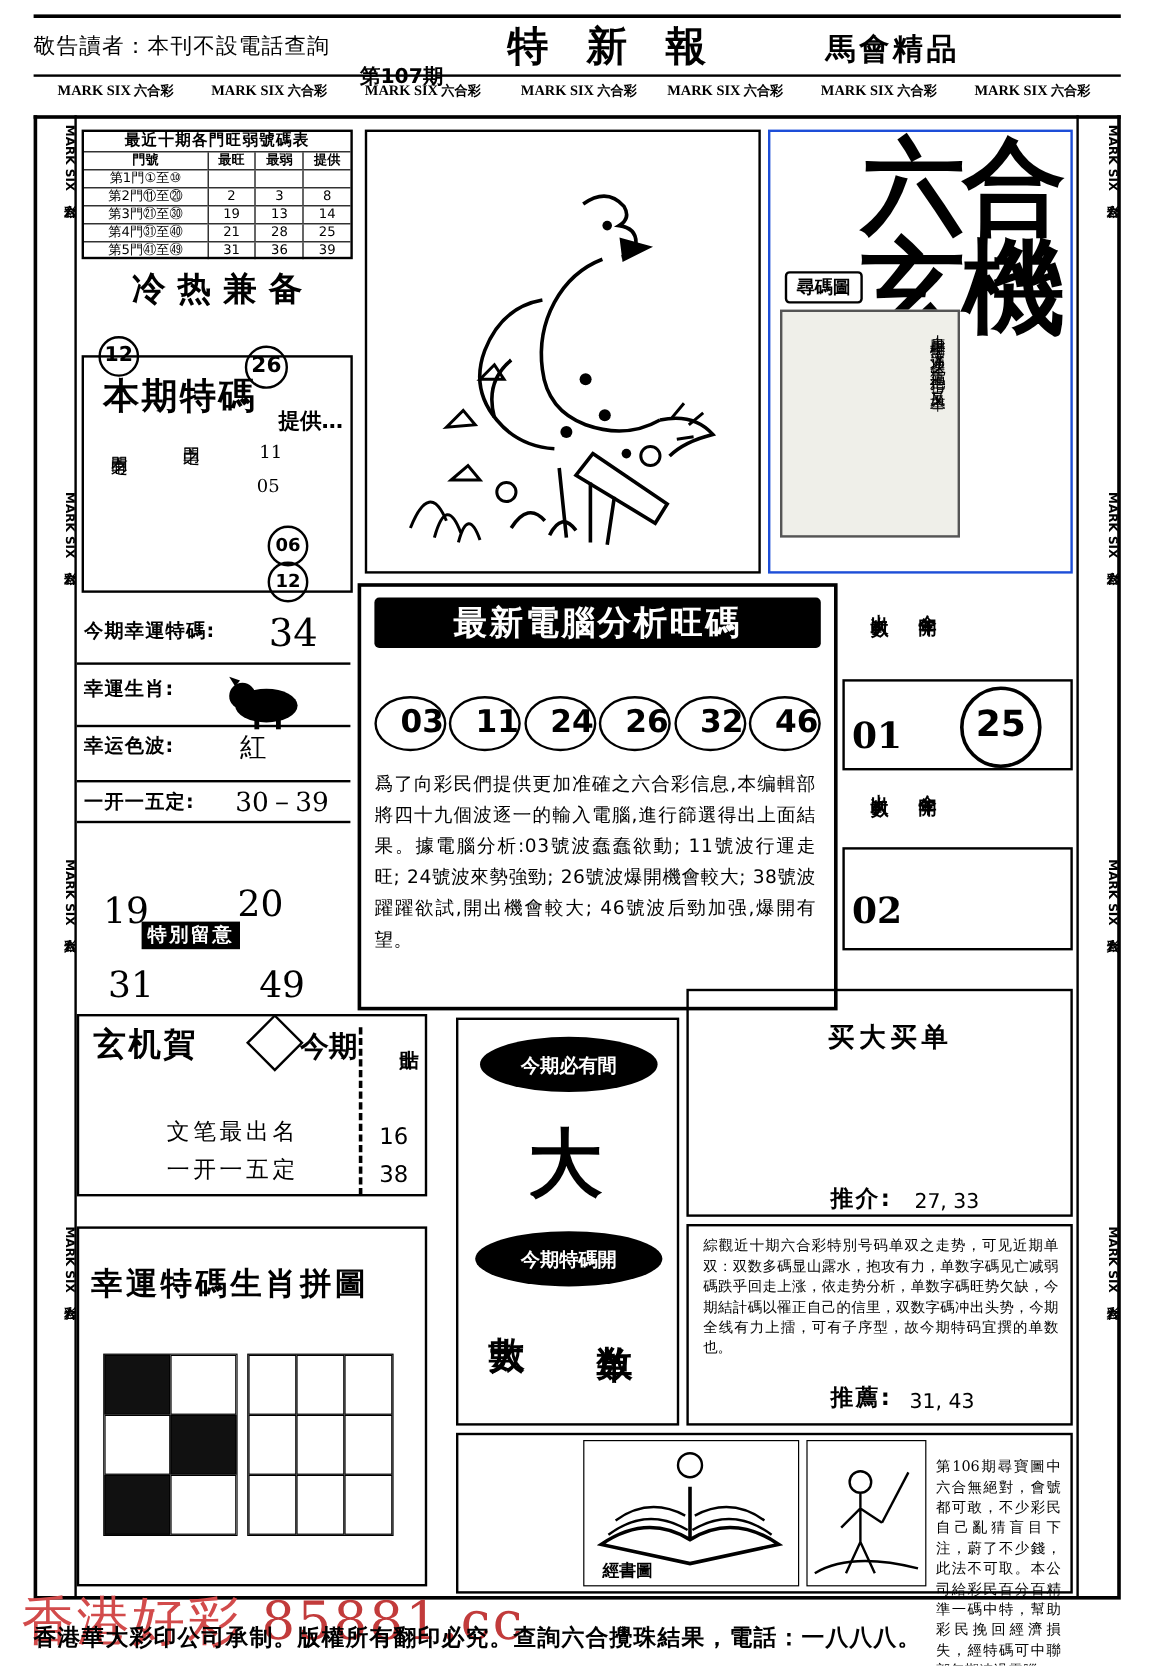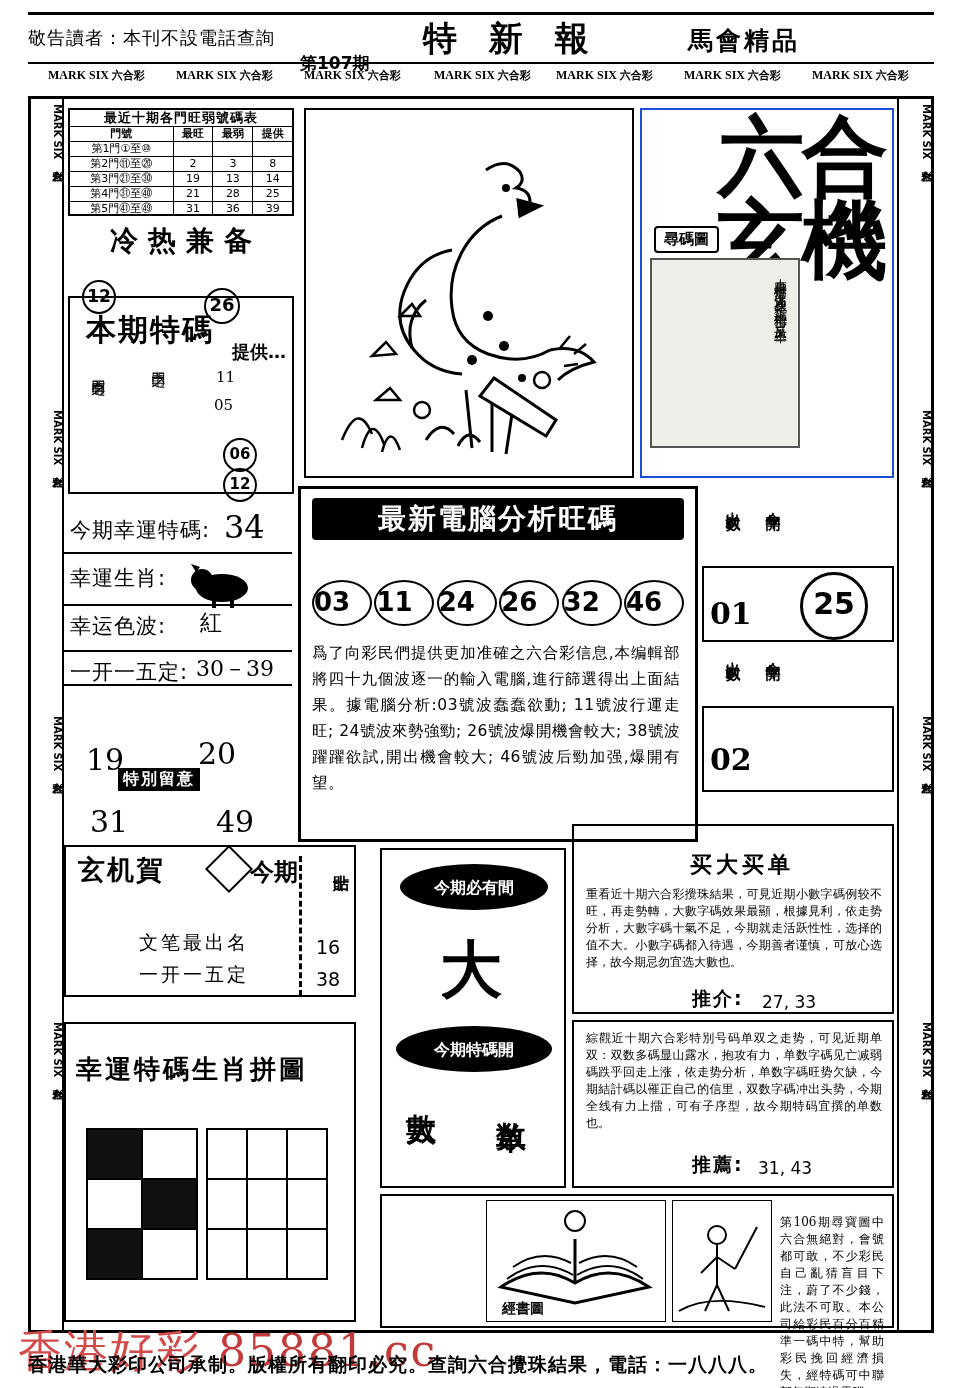--- a/index.html
+++ b/index.html
@@ -42,21 +42,21 @@
   .tmbox{position:absolute;left:68px;top:296px;width:226px;height:198px;border:2px solid #000;box-sizing:border-box;}
   .tmtitle{position:absolute;left:86px;top:310px;font-size:30px;font-weight:bold;letter-spacing:2px;font-family:"DejaVu Serif",serif;}
   .tmsub{position:absolute;left:232px;top:340px;font-size:18px;font-weight:bold;line-height:24px;}
   .circ{position:absolute;border:2px solid #000;border-radius:50%;text-align:center;font-weight:bold;}
   .c12a{left:82px;top:280px;width:30px;height:30px;line-height:28px;font-size:17px;}
   .c26{left:204px;top:288px;width:32px;height:32px;line-height:30px;font-size:18px;}
   .c06{left:223px;top:438px;width:30px;height:30px;line-height:28px;font-size:15px;}
   .c12b{left:223px;top:468px;width:30px;height:30px;line-height:28px;font-size:15px;}
   .scribble{position:absolute;font-family:"DejaVu Serif",serif;}
 
-  .row{position:absolute;font-size:21px;font-weight:normal;letter-spacing:1px;}
+  .row{position:absolute;font-size:16px;font-weight:bold;letter-spacing:1px;}
   .rowv{position:absolute;font-size:22px;font-family:"DejaVu Serif",serif;}
 
   .newgx{position:absolute;left:86px;top:690px;width:200px;text-align:center;font-size:27px;font-weight:bold;letter-spacing:6px;font-family:"DejaVu Serif",serif;}
   .bignum{position:absolute;font-size:30px;font-family:"DejaVu Serif",serif;}
   .sp-label{position:absolute;left:118px;top:768px;font-size:16px;font-weight:bold;background:#000;color:#fff;padding:1px 5px;letter-spacing:2px;}
 
   .xjbox{position:absolute;left:64px;top:845px;width:292px;height:152px;border:2px solid #000;box-sizing:border-box;}
   .xjtitle{position:absolute;left:78px;top:852px;font-size:27px;font-weight:bold;letter-spacing:2px;font-family:"DejaVu Serif",serif;}
   .diamond{position:absolute;left:212px;top:852px;width:30px;height:30px;border:2px solid #000;transform:rotate(45deg);}
   .xjline{position:absolute;text-align:center;width:240px;font-size:19px;letter-spacing:3px;}
@@ -82,21 +82,21 @@
 
   .xuanji{position:absolute;left:640px;top:108px;width:254px;height:370px;border:2px solid #1d4ed8;box-sizing:border-box;overflow:hidden;}
   .xjbig{position:absolute;right:6px;top:4px;font-size:86px;font-weight:bold;line-height:84px;font-family:"DejaVu Serif",serif;letter-spacing:-2px;text-align:right;}
   .xmbadge{position:absolute;left:12px;top:116px;border:2px solid #000;border-radius:4px;padding:2px 8px;font-size:15px;font-weight:bold;}
   .poem{position:absolute;left:8px;top:148px;width:150px;height:190px;border:2px solid #555;background:#efefe9;font-size:13px;writing-mode:vertical-rl;padding:8px;line-height:20px;letter-spacing:2px;box-sizing:border-box;}
 
   
   .anbox{position:absolute;left:298px;top:486px;width:400px;height:356px;border:3px solid #000;box-sizing:border-box;background:#fff;}
   .anhdr{position:absolute;left:312px;top:498px;width:372px;height:42px;background:#000;color:#fff;font-size:28px;font-weight:bold;text-align:center;line-height:42px;letter-spacing:2px;border-radius:4px;font-family:"DejaVu Serif",serif;}
   .annums{position:absolute;left:312px;top:580px;width:372px;display:flex;justify-content:space-between;}
-  .annums span{width:56px;height:42px;border:2px solid #000;border-radius:50%;text-align:left;line-height:40px;font-size:26px;font-weight:bold;}
+  .annums span{width:56px;height:42px;border:2px solid #000;border-radius:50%;text-align:right;line-height:40px;font-size:26px;font-weight:bold;}
   .antext{position:absolute;left:312px;top:640px;width:368px;font-size:15.5px;line-height:26px;letter-spacing:0.5px;text-align:justify;}
 
   
   .statlbl{position:absolute;font-size:15px;font-weight:bold;writing-mode:vertical-rl;line-height:22px;letter-spacing:2px;}
   .statbox{position:absolute;border:2px solid #000;box-sizing:border-box;}
   .statcirc{position:absolute;border:3px solid #000;border-radius:50%;text-align:center;font-weight:bold;}
 
   
   .bm1{position:absolute;left:380px;top:848px;width:186px;height:340px;border:2px solid #000;box-sizing:border-box;}
   .blob{position:absolute;background:#000;border-radius:50%;}
@@ -340,21 +340,20 @@
   <div class="blob" style="left:400px;top:864px;width:148px;height:46px;"></div>
   <div class="blobtext" style="left:400px;top:878px;width:148px;">今期必有間</div>
   <div class="bigchar" style="left:440px;top:928px;">大</div>
   <div class="blob" style="left:396px;top:1026px;width:156px;height:46px;"></div>
   <div class="blobtext" style="left:396px;top:1040px;width:156px;">今期特碼開</div>
   <div class="mednum" style="left:400px;top:1090px;height:80px;">大數</div>
   <div class="mednum" style="left:490px;top:1098px;height:80px;">单数</div>
 
   <div class="br1"></div>
   <div class="ttl-mid" style="left:690px;top:850px;">买大买单</div>
-  <div class="hand" style="position:absolute;left:586px;top:886px;width:296px;">重看近十期六合彩攪珠結果，可見近期小數字碼例较不旺，再走勢轉，大數字碼效果最顯，根據見利，依走势分析，大數字碼十氣不足，今期就走活跃性性，选择的值不大。小數字碼都入待遇，今期善者谨慎，可放心选择，故今期忌勿宜选大數也。</div>
   <div class="rec" style="left:692px;top:986px;">推介:</div>
   <div class="recnum" style="left:762px;top:992px;">27, 33</div>
 
   <div class="br2"></div>
   <div class="hand" style="position:absolute;left:586px;top:1030px;width:296px;">綜觀近十期六合彩特別号码单双之走势，可见近期单双：双数多碼显山露水，抱攻有力，单数字碼见亡减弱碼跌乎回走上涨，依走势分析，单数字碼旺势欠缺，今期結計碼以罹正自己的信里，双数字碼冲出头势，今期全线有力上擂，可有子序型，故今期特码宜撰的单数也。</div>
   <div class="rec" style="left:692px;top:1152px;">推薦:</div>
   <div class="recnum" style="left:758px;top:1158px;">31, 43</div>
 
   <div class="br3"></div>
   <div class="imgframe" style="left:486px;top:1200px;width:180px;height:122px;">

